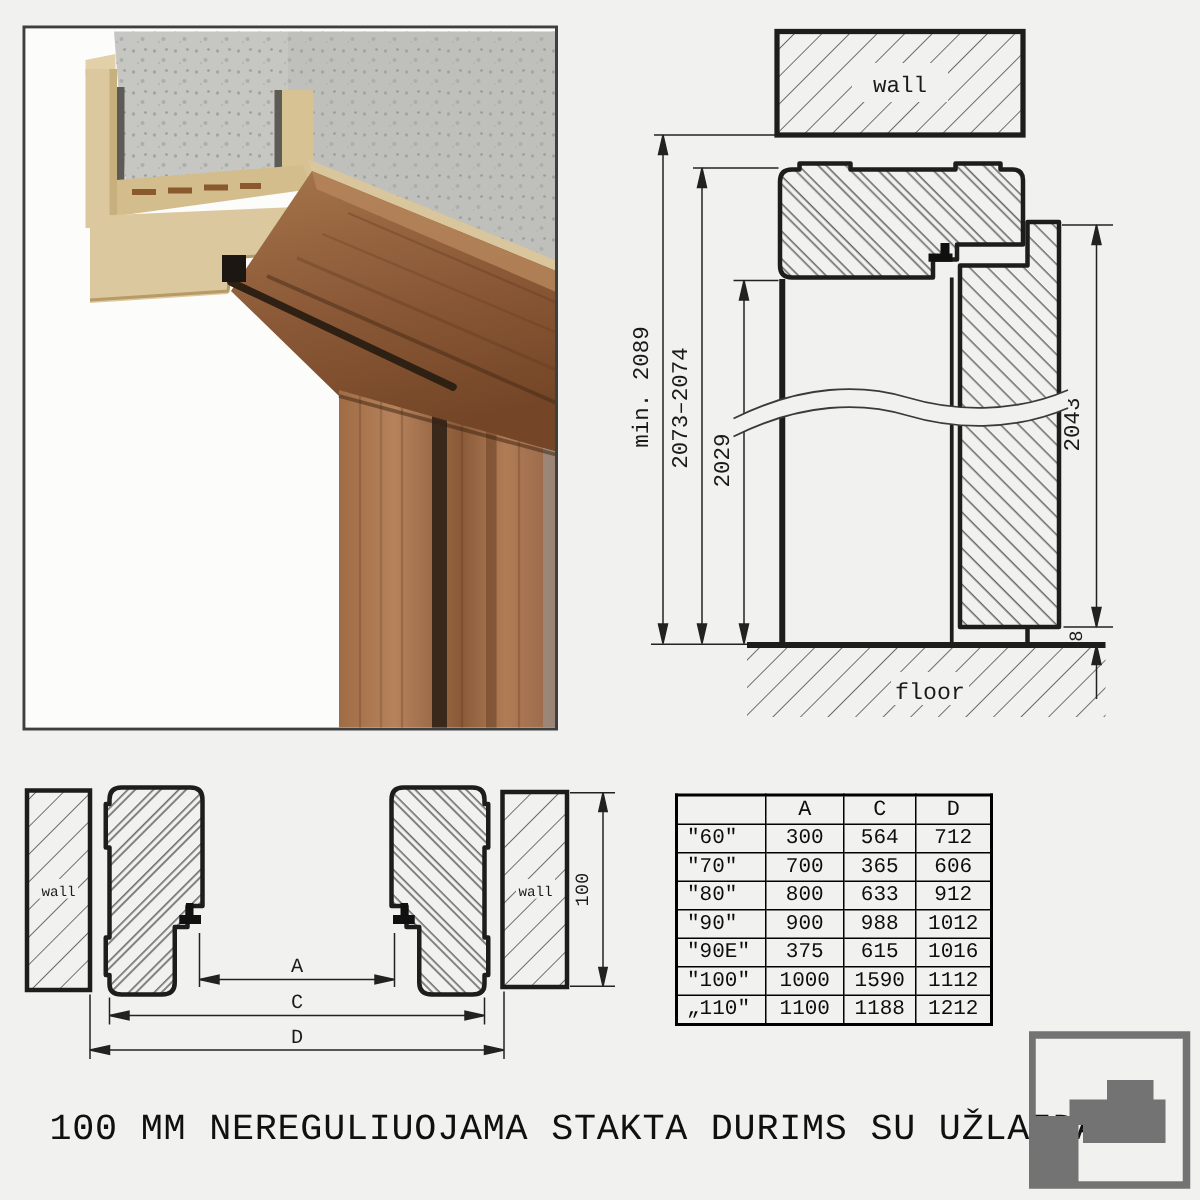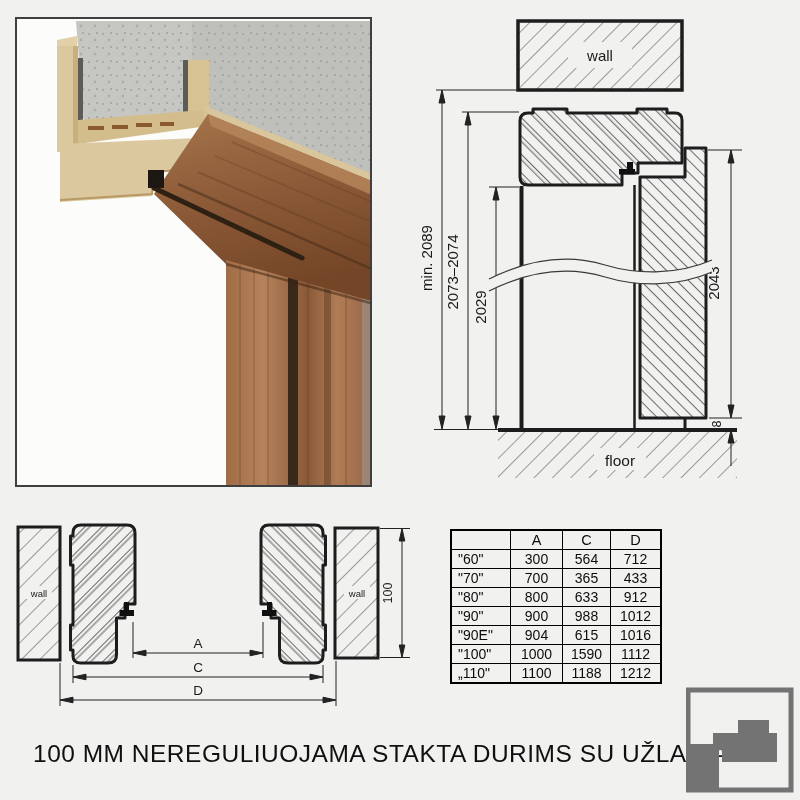--- a/index.html
+++ b/index.html
@@ -1,17 +1,17 @@
 <!DOCTYPE html>
 <html><head>
 <meta charset="utf-8">
 <style>
   html,body{margin:0;padding:0;background:#e8e8e7;}
   #stage{position:relative;width:800px;height:800px;background:#f1f1f0;overflow:hidden;
-         font-family:Liberation Sans, sans-serif;}
+         font-family:Liberation Mono, monospace;}
   #photo-box{position:absolute;left:15px;top:17px;width:357px;height:470px;
              border:2px solid #3f3f3f;box-sizing:border-box;background:#fdfdfd;}
   #photo-box svg{display:block;width:100%;height:100%;}
   .drawing{position:absolute;}
   #vsec{left:415px;top:0px;width:385px;height:505px;}
   #hsec{left:10px;top:518px;width:405px;height:195px;}
   #size-table{position:absolute;left:450px;top:529px;border-collapse:collapse;
               border:2px solid #000;background:transparent;color:#0d0d0d;}
   #size-table td,#size-table th{border:1px solid #000;font-size:14px;font-weight:400;
               text-align:center;padding:0;height:18px;}
@@ -270,37 +270,37 @@
     <tr>
       <td class="c0">"60"</td>
       <td class="c1">300</td>
       <td class="c2">564</td>
       <td class="c3">712</td>
     </tr>
     <tr>
       <td class="c0">"70"</td>
       <td class="c1">700</td>
       <td class="c2">365</td>
-      <td class="c3">433</td>
+      <td class="c3">606</td>
     </tr>
     <tr>
       <td class="c0">"80"</td>
       <td class="c1">800</td>
       <td class="c2">633</td>
       <td class="c3">912</td>
     </tr>
     <tr>
       <td class="c0">"90"</td>
       <td class="c1">900</td>
       <td class="c2">988</td>
       <td class="c3">1012</td>
     </tr>
     <tr>
       <td class="c0">"90E"</td>
-      <td class="c1">904</td>
+      <td class="c1">375</td>
       <td class="c2">615</td>
       <td class="c3">1016</td>
     </tr>
     <tr>
       <td class="c0">"100"</td>
       <td class="c1">1000</td>
       <td class="c2">1590</td>
       <td class="c3">1112</td>
     </tr>
     <tr>

